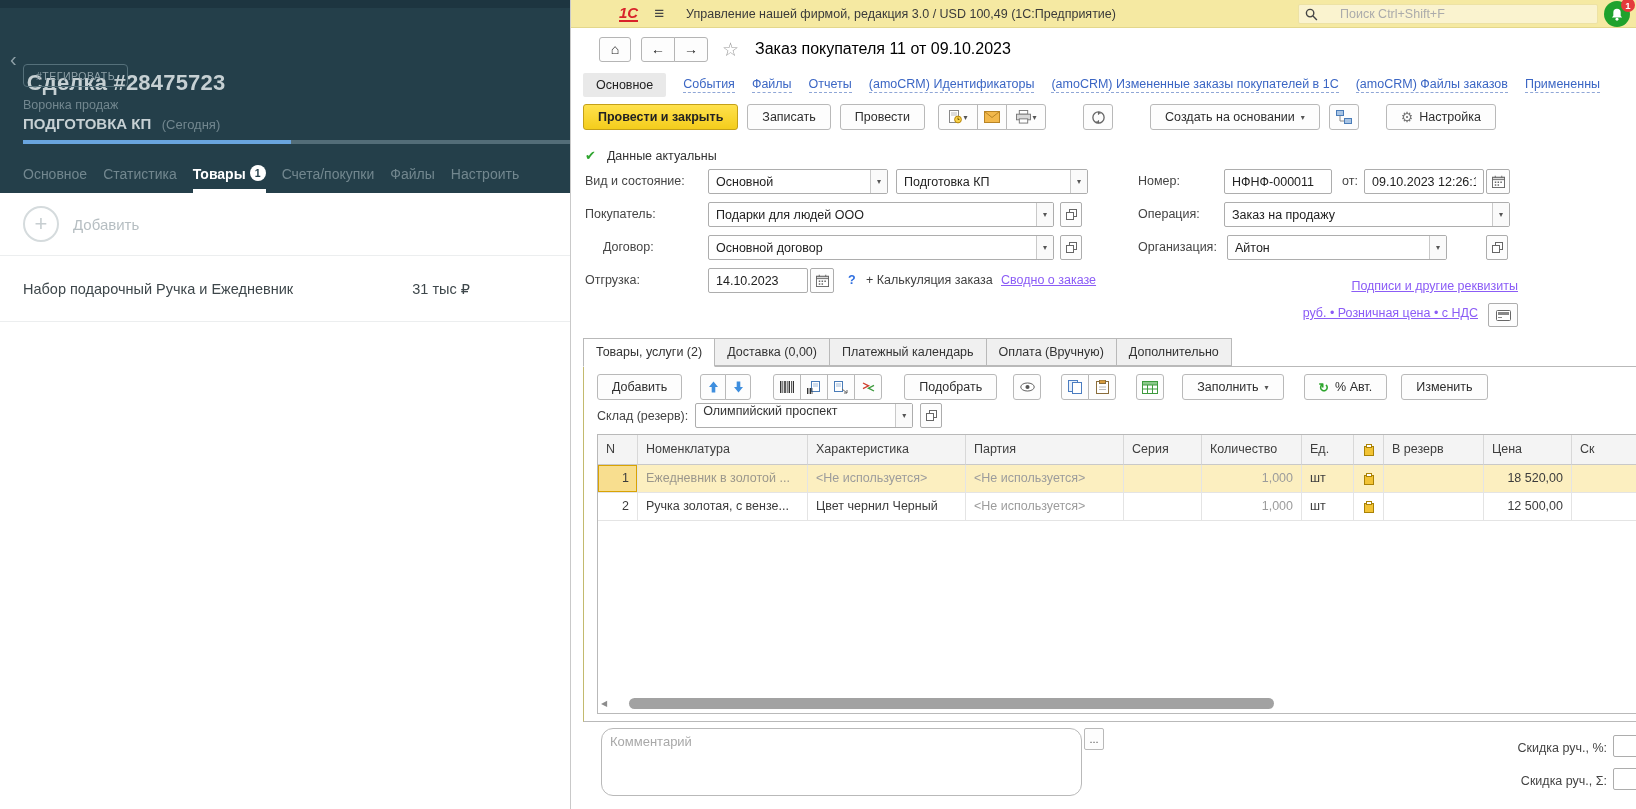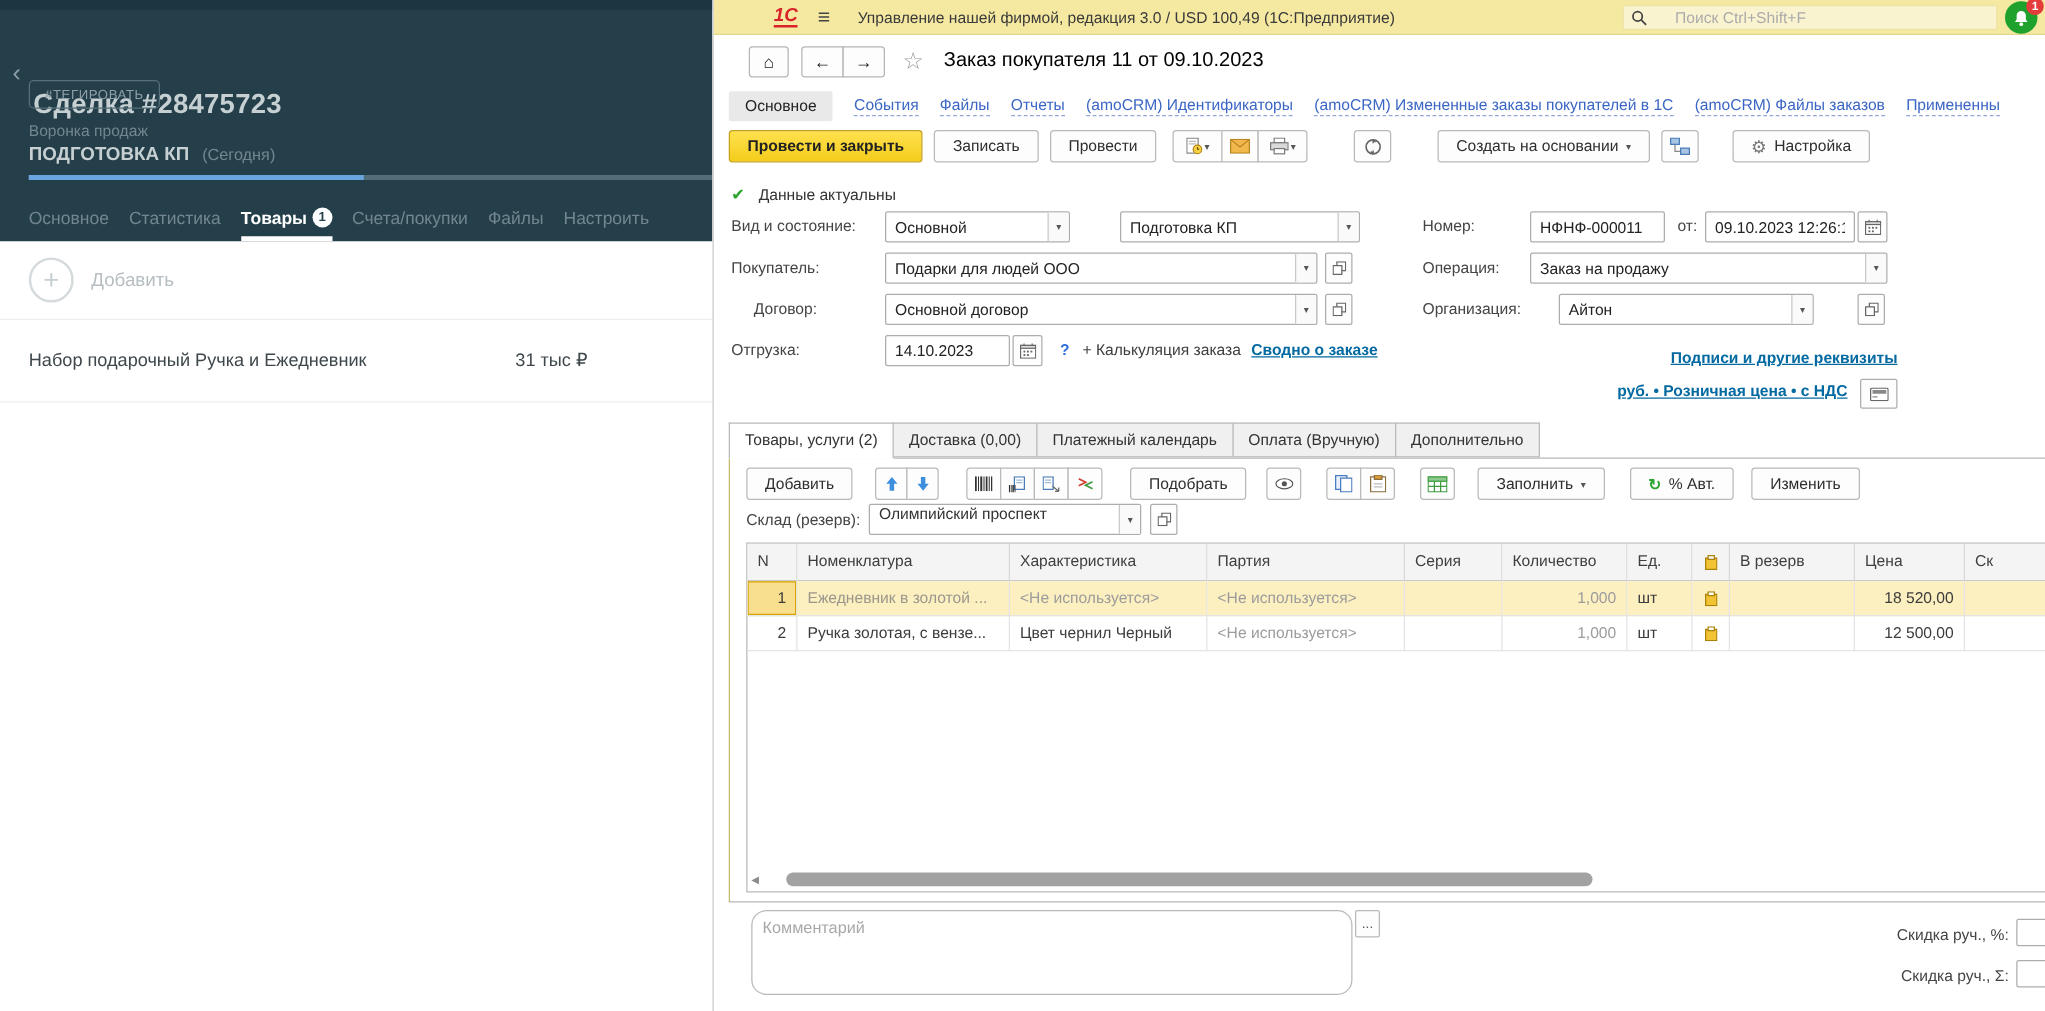--- a/index.html
+++ b/index.html
@@ -91,21 +91,21 @@
   .lbl { position:absolute; height:25px; line-height:25px; color:#444; white-space:nowrap; }
   .ctl { position:absolute; height:25px; border:1px solid #ADADAD; border-radius:2px; background:#fff;
          display:flex; align-items:center; overflow:hidden; }
   .ctl .val { flex:1; padding:0 7px; color:#222; white-space:nowrap; overflow:hidden; }
   .ctl .dd { width:17px; align-self:stretch; border-left:1px solid #C9C9C9; background:#FAFAFA;
              display:flex; align-items:center; justify-content:center; font-size:8px; color:#555; cursor:pointer; }
   input.ctl { padding:0 7px; font-size:12.5px; color:#222; font-family:inherit; }
   .mini-btn { position:absolute; height:25px; border:1px solid #ADADAD; border-radius:2px; background:#FDFDFD;
               display:flex; align-items:center; justify-content:center; cursor:pointer; }
   .help-q { position:absolute; color:#2E6EDF; font-weight:bold; line-height:25px; cursor:pointer; }
-  .plainlink { position:absolute; color:#0369a1; text-decoration:underline; white-space:nowrap; cursor:pointer;font-weight:bold; }
+  .plainlink { position:absolute; color:#8b5cf6; text-decoration:underline; white-space:nowrap; cursor:pointer; }
   .graytext { position:absolute; color:#3F3F3F; line-height:25px; white-space:nowrap; cursor:pointer; }
 
   .sheet-tabs { position:absolute; top:338px; left:12px; display:flex; z-index:3; }
   .stab { height:28px; line-height:27px; padding:0 12px; border:1px solid #B9B9B9; background:#F0F0F0;
           margin-right:-1px; color:#333; cursor:pointer; }
   .stab.active { background:#fff; height:29px; border-bottom:1px solid #fff; position:relative; z-index:4; }
 
   .groupbox { position:absolute; top:366px; left:12px; width:1054px; height:356px;
               border-top:1px solid #B9B9B9; border-left:1px solid #C3BA6E; border-bottom:1px solid #B9B9B9; }
   .tbl-toolbar { position:absolute; top:7px; left:13px; display:flex; align-items:center; gap:6px; }
@@ -302,21 +302,21 @@
         <span>Настройка</span>
       </button>
     </div>
 
     <div class="status-row abs" style="left:14px;top:148px">
       <span class="check">✔</span>
       <span>Данные актуальны</span>
     </div>
 
     <span class="lbl" style="left:14px;top:169px">Вид и состояние:</span>
-    <div class="ctl" style="left:137px;top:169px;width:148px">
+    <div class="ctl" style="left:137px;top:169px;width:180px">
       <span class="val">Основной</span>
       <span class="dd">▾</span>
     </div>
     <div class="ctl" style="left:325px;top:169px;width:192px">
       <span class="val">Подготовка КП</span>
       <span class="dd">▾</span>
     </div>
     <span class="lbl" style="left:567px;top:169px">Номер:</span>
     <input class="ctl" style="left: 653px; top: 169px; width: 108px;" value="НФНФ-000011">
     <span class="lbl" style="left:771px;top:169px">от:</span>
@@ -365,21 +365,21 @@
     </div>
     <span class="mini-btn" style="left:489px;top:235px;width:22px">
       <span>
           <svg width="11" height="11" viewBox="0 0 11 11">
             <rect x="3.5" y="0.5" width="7" height="7" fill="#fff" stroke="#666"></rect>
             <rect x="0.5" y="3.5" width="7" height="7" fill="#fff" stroke="#666"></rect>
           </svg>
         </span>
     </span>
     <span class="lbl" style="left:567px;top:235px">Организация:</span>
-    <div class="ctl" style="left:676px;top:235px;width:204px">
+    <div class="ctl" style="left:656px;top:235px;width:220px">
       <span class="val">Айтон</span>
       <span class="dd">▾</span>
     </div>
     <span class="mini-btn" style="left:915px;top:235px;width:22px">
       <span>
           <svg width="11" height="11" viewBox="0 0 11 11">
             <rect x="3.5" y="0.5" width="7" height="7" fill="#fff" stroke="#666"></rect>
             <rect x="0.5" y="3.5" width="7" height="7" fill="#fff" stroke="#666"></rect>
           </svg>
         </span>

